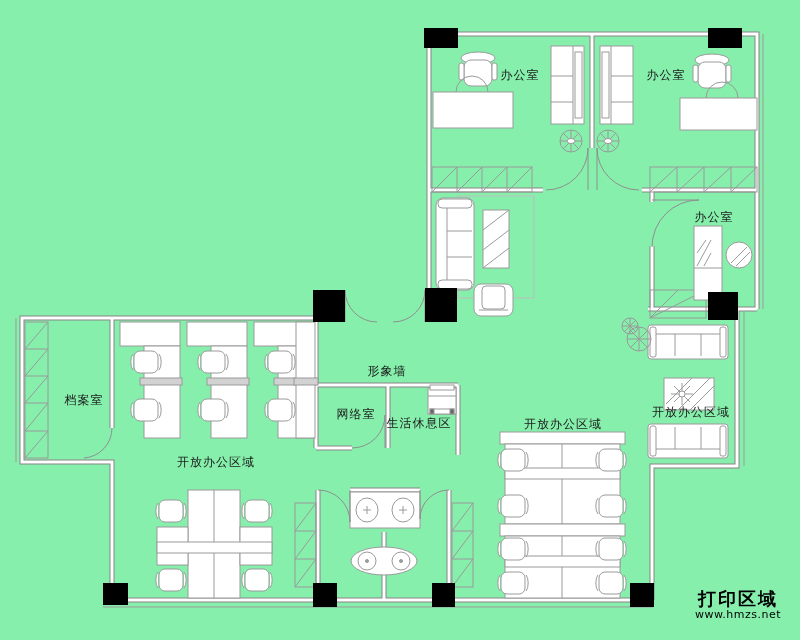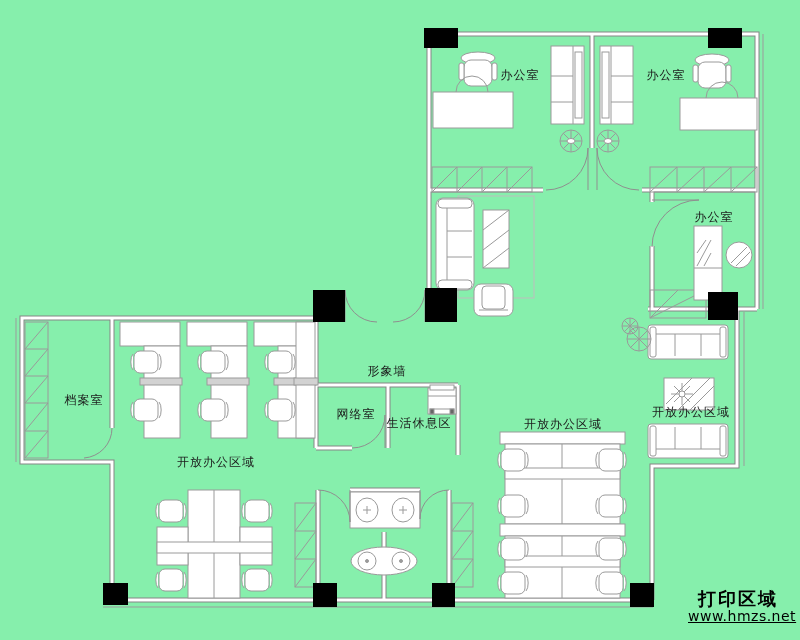--- a/index.html
+++ b/index.html
@@ -3,21 +3,21 @@
 <meta charset="utf-8">
 <style>
   html,body{margin:0;padding:0;background:#fff;}
   .stage{position:relative;width:800px;height:640px;background:#86efac;overflow:hidden;
          font-family:"DejaVu Sans","Liberation Sans",sans-serif;}
   svg{position:absolute;left:0;top:0;}
   .lb{position:absolute;transform:translate(-50%,-50%);font-size:12px;font-weight:500;
       color:#1a1a1a;letter-spacing:1px;white-space:nowrap;}
   .brand{position:absolute;left:688px;top:590px;width:100px;text-align:center;color:#000;}
   .brand-name{font-size:18px;font-weight:700;letter-spacing:2px;line-height:1.05;}
-  .brand-url{font-size:14px;font-weight:500;letter-spacing:0.5px;line-height:1.1;text-decoration:underline;}
+  .brand-url{font-size:11px;font-weight:500;letter-spacing:0.5px;line-height:1.1;}
 </style>
 </head>
 <body>
 
 <div class="stage">
 <svg width="800" height="640" viewBox="0 0 800 640">
   <defs>
     <g id="ch">
       <rect x="-12" y="-11" width="24" height="22" rx="6"></rect>
       <path d="M-13,-8 a4,9 0 0 0 0,16 M13,-8 a4,9 0 0 1 0,16"></path>

